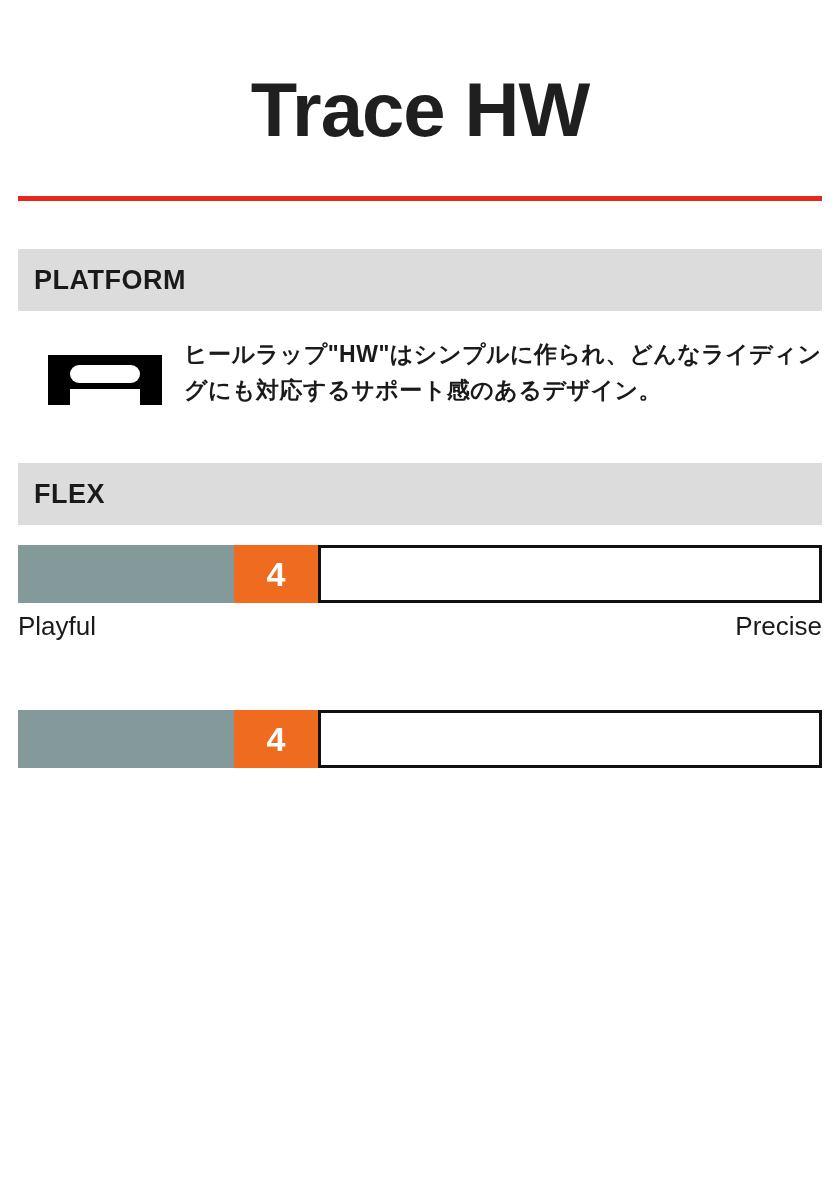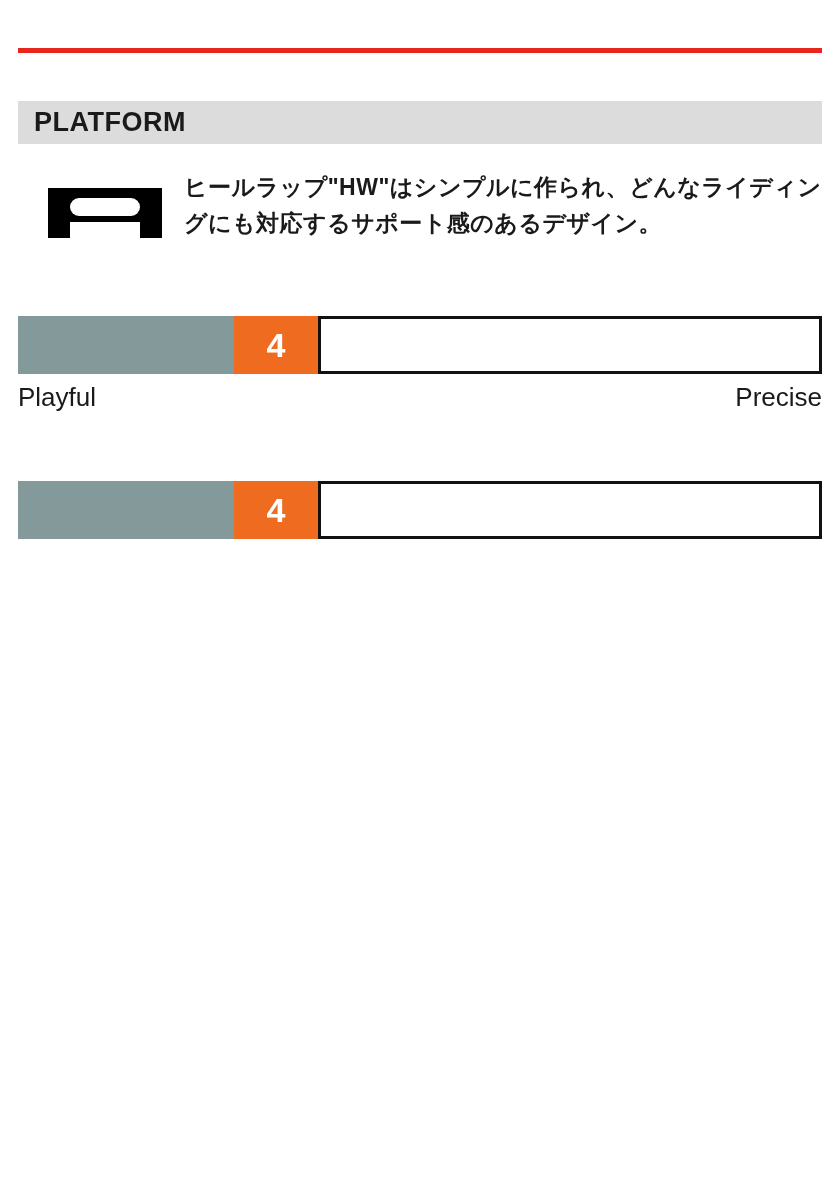--- a/index.html
+++ b/index.html
@@ -34,21 +34,21 @@
   }
   .title-rule {
     height: 5px;
     background: #e8271c;
     margin-top: 48px;
   }
 
   
   .section-header {
     background: #dcdcdc;
-    height: 43px;
+    height: 62px;
     display: flex;
     align-items: center;
     padding-left: 16px;
     box-sizing: border-box;
   }
   .section-header .label {
     font-size: 27px;
     font-weight: bold;
     letter-spacing: 0.5px;
     color: #1a1a1a;
@@ -112,20 +112,21 @@
     margin-top: 8px;
     color: #1a1a1a;
   }
   .spacer-lg { height: 48px; }
 </style>
 </head>
 <body>
 
 <div class="page">
 
+  <div class="title">Trace HW</div>
   <div class="title-rule"></div>
 
   <div class="spacer-lg"></div>
 
   <div class="section-header">
     <span class="label">PLATFORM</span>
   </div>
 
   <div class="platform-body">
     <div class="platform-icon">
@@ -133,20 +134,23 @@
         <path d="M4 6 H118 V56 H96 V40 H26 V56 H4 Z" fill="#000000"></path>
         <rect x="26" y="16" width="70" height="18" rx="9" fill="#ffffff"></rect>
         <path d="M26 16 h70 a9 9 0 0 1 9 9 a9 9 0 0 1 -9 9 h-70 a9 9 0 0 1 -9 -9 a9 9 0 0 1 9 -9 z" fill="#000000" opacity="0"></path>
       </svg>
     </div>
     <div class="platform-text">ヒールラップ"HW"はシンプルに作られ、どんなライディングにも対応するサポート感のあるデザイン。</div>
   </div>
 
   <div class="spacer-lg"></div>
 
+  <div class="section-header">
+    <span class="label">FLEX</span>
+  </div>
   <div class="meter-block">
     <div class="meter-row">
       <div class="meter-fill" id="flex-fill" style="flex: 0 0 216px;"></div>
       <div class="meter-value">4</div>
       <div class="meter-rest"></div>
     </div>
     <div class="meter-caption">
       <span>Playful</span>
       <span>Precise</span>
     </div>

